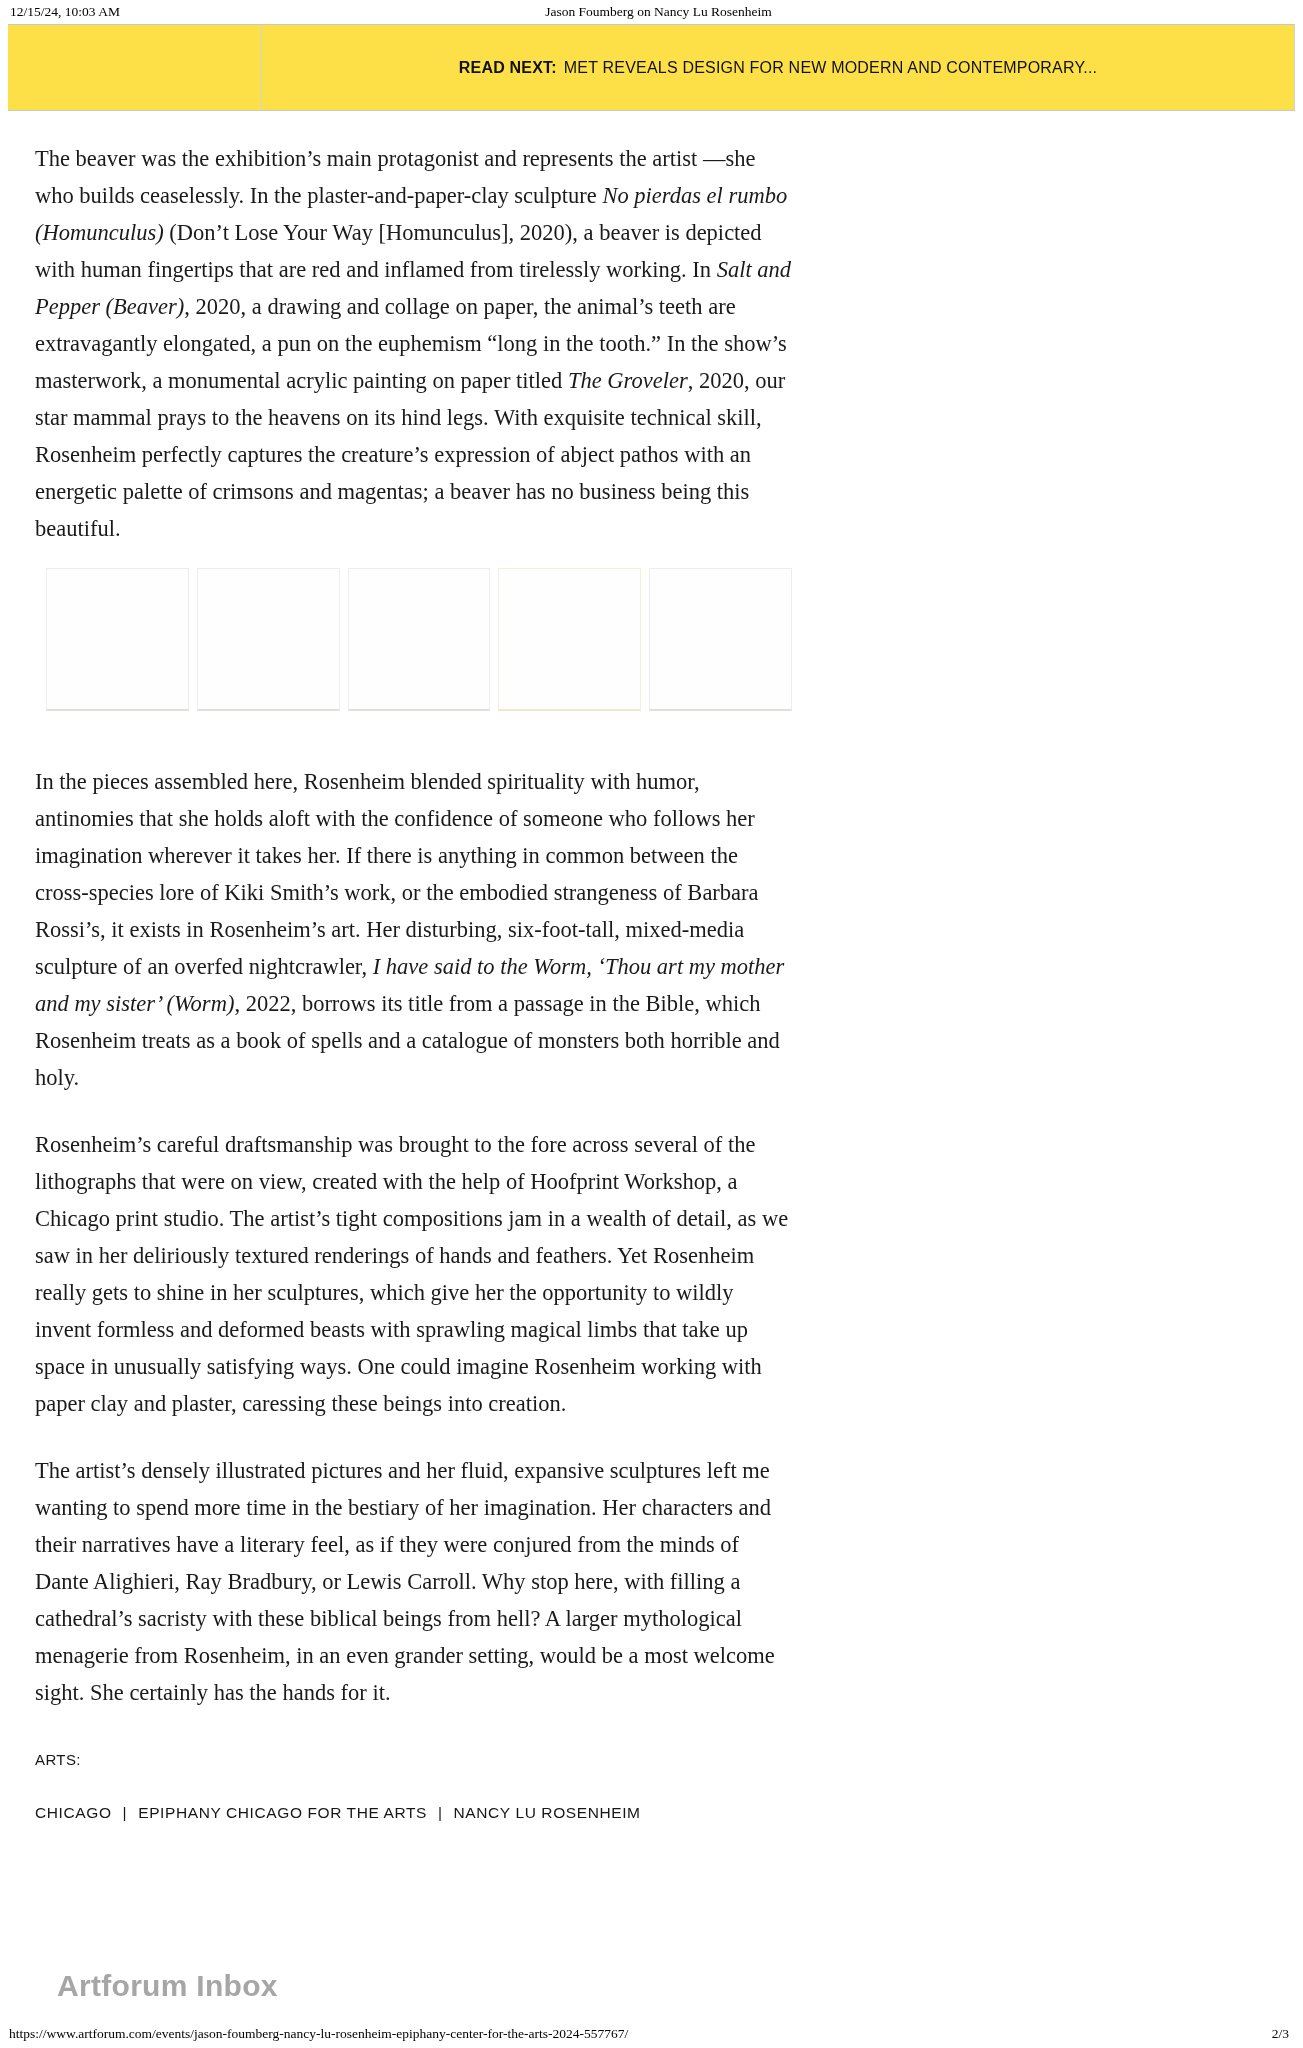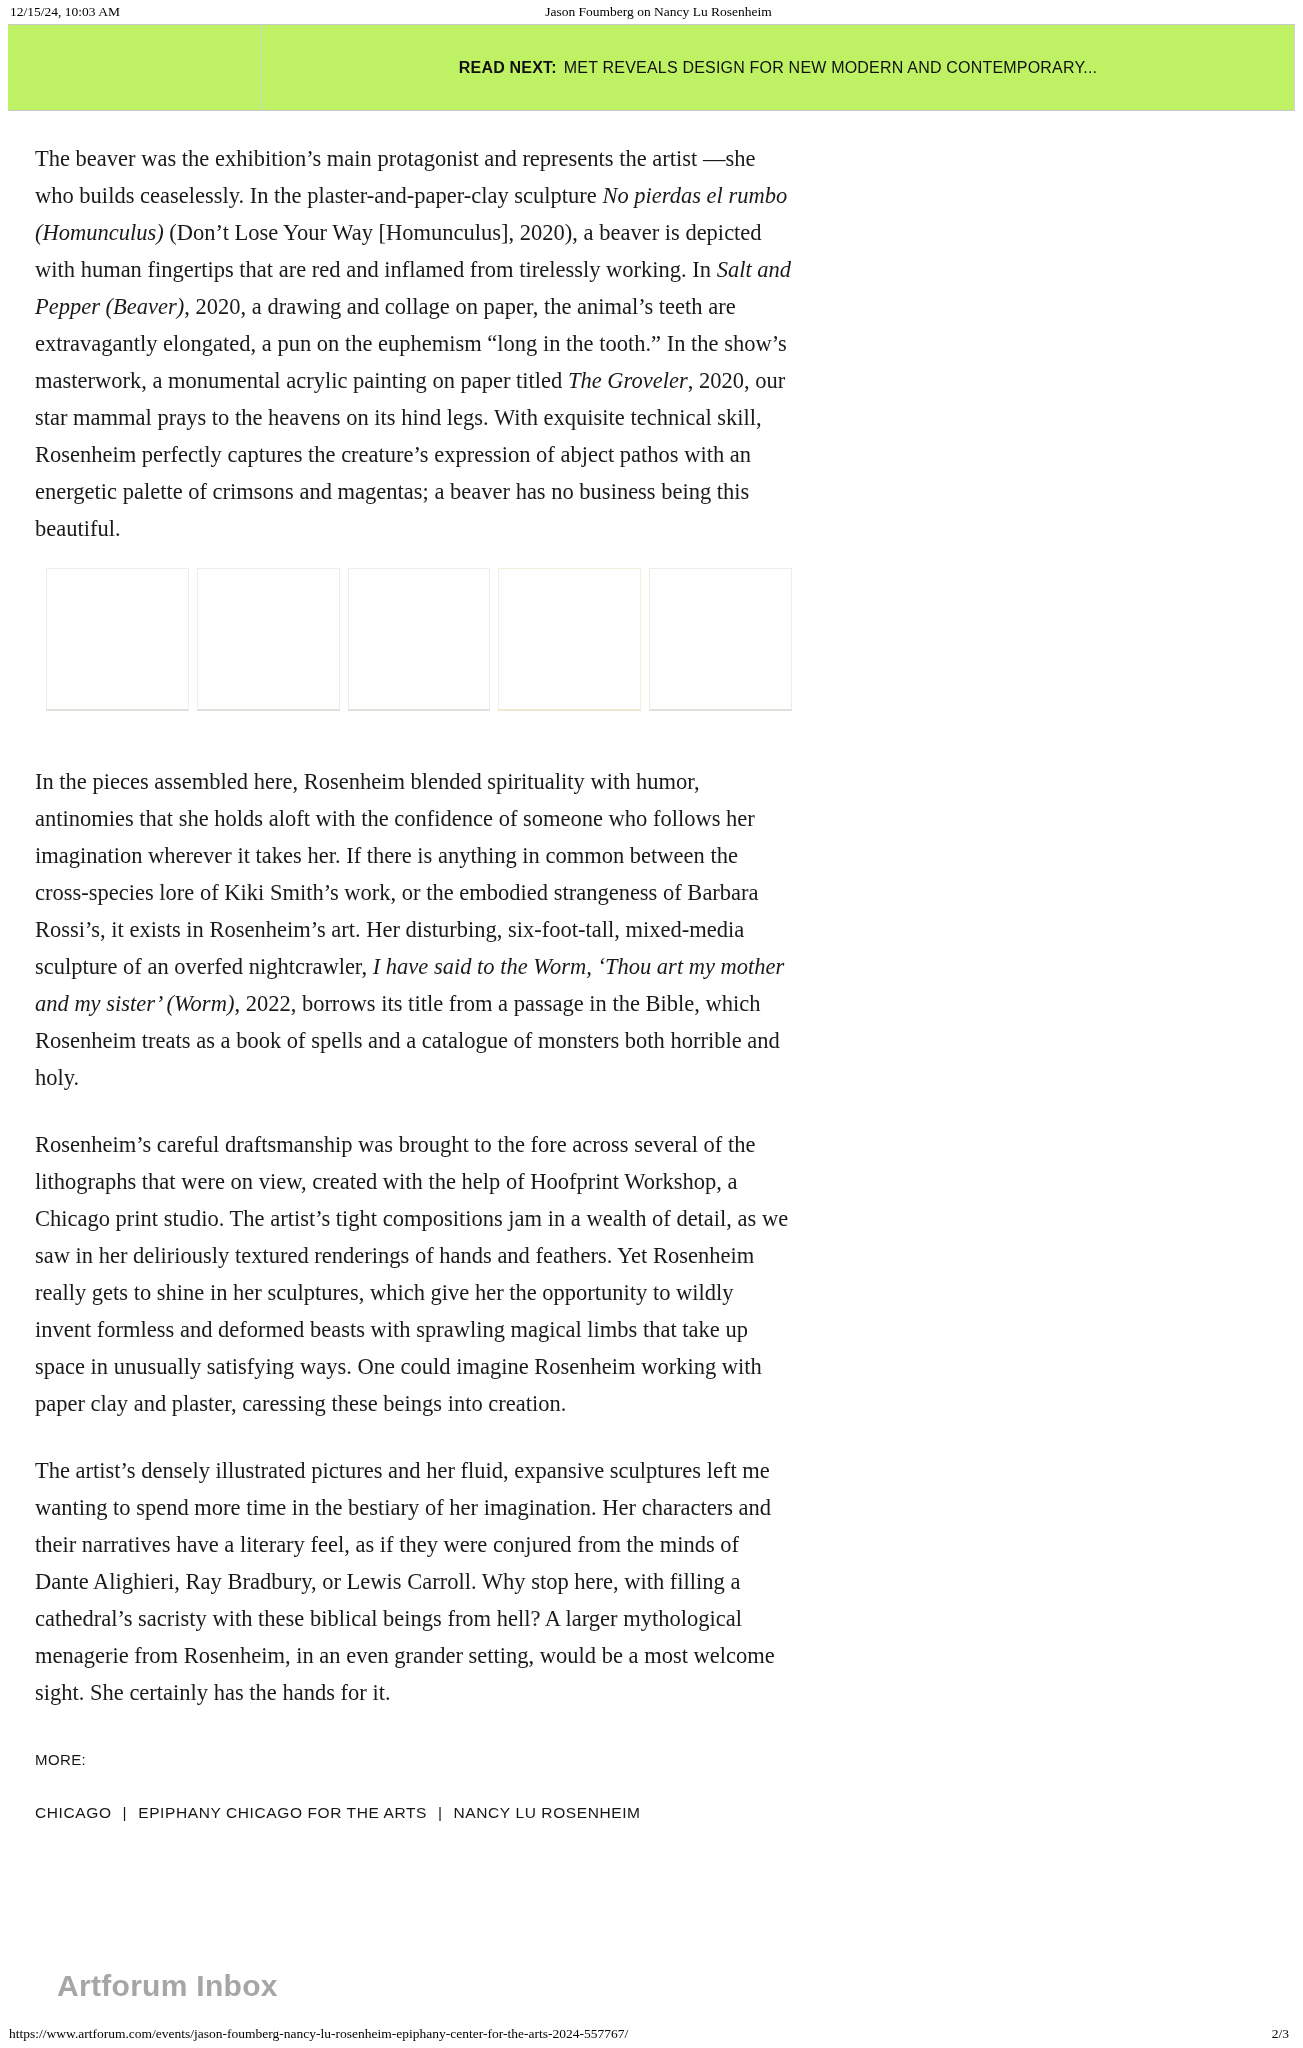--- a/index.html
+++ b/index.html
@@ -8,21 +8,21 @@
 
   
   .ph-left{position:absolute;top:4px;left:10px;font-size:13.5px;color:#000;}
   .ph-center{position:absolute;top:4px;left:14px;right:0;text-align:center;font-size:13.5px;color:#000;}
   .top-rule{position:absolute;top:24px;left:8px;right:8px;border-top:1px solid #c9c9c9;}
   .pf-url{position:absolute;top:2026px;left:9px;font-size:13.5px;color:#000;}
   .pf-page{position:absolute;top:2026px;right:14px;font-size:13.5px;color:#000;}
 
   
   .read-next{position:absolute;top:25px;left:8px;right:8px;height:85px;display:flex;
-             border-bottom:1px solid #c9c9c9;background:#bef264;}
+             border-bottom:1px solid #c9c9c9;background:#fde047;}
   .rn-spacer{width:253px;}
   .rn-main{flex:1;border-left:1px solid #d4d4d4;border-right:1px solid #d4d4d4;
            display:flex;align-items:center;justify-content:center;
            font-family:"Liberation Sans",sans-serif;font-size:16px;color:#111;
            letter-spacing:.2px;white-space:nowrap;}
   .rn-label{font-weight:bold;margin-right:7px;}
   .rn-right{width:212px;display:flex;align-items:center;padding-left:19px;}
   .subscribe{font-family:"Liberation Sans",sans-serif;font-weight:bold;font-size:16.5px;
              letter-spacing:.4px;cursor:pointer;}
 
@@ -70,21 +70,21 @@
         <div class="img-ph"></div>
         <div class="img-ph"></div>
         <div class="img-ph"></div>
         <div class="img-ph"></div>
         <div class="img-ph"></div>
       </div>
     <p><span>In the pieces assembled here, Rosenheim blended spirituality with humor, antinomies that she holds aloft with the confidence of someone who follows her imagination wherever it takes her. If there is anything in common between the cross-species lore of Kiki Smith’s work, or the embodied strangeness of Barbara Rossi’s, it exists in Rosenheim’s art. Her disturbing, six-foot-tall, mixed-media sculpture of an overfed nightcrawler, </span><i>I have said to the Worm, ‘Thou art my mother and my sister’ (Worm)</i><span>, 2022, borrows its title from a passage in the Bible, which Rosenheim treats as a book of spells and a catalogue of monsters both horrible and holy.</span></p>
     <p><span>Rosenheim’s careful draftsmanship was brought to the fore across several of the lithographs that were on view, created with the help of Hoofprint Workshop, a Chicago print studio. The artist’s tight compositions jam in a wealth of detail, as we saw in her deliriously textured renderings of hands and feathers. Yet Rosenheim really gets to shine in her sculptures, which give her the opportunity to wildly invent formless and deformed beasts with sprawling magical limbs that take up space in unusually satisfying ways. One could imagine Rosenheim working with paper clay and plaster, caressing these beings into creation.</span></p>
     <p><span>The artist’s densely illustrated pictures and her fluid, expansive sculptures left me wanting to spend more time in the bestiary of her imagination. Her characters and their narratives have a literary feel, as if they were conjured from the minds of Dante Alighieri, Ray Bradbury, or Lewis Carroll. Why stop here, with filling a cathedral’s sacristy with these biblical beings from hell? A larger mythological menagerie from Rosenheim, in an even grander setting, would be a most welcome sight. She certainly has the hands for it.</span></p>
 
-    <div class="more-label">MORE:</div>
+    <div class="more-label">ARTS:</div>
     <div class="tag-row"><span class="tag">CHICAGO</span><span class="tag-sep">|</span><span class="tag">EPIPHANY CHICAGO FOR THE ARTS</span><span class="tag-sep">|</span><span class="tag">NANCY LU ROSENHEIM</span></div>
   </div>
 
   <h2 class="inbox-title">Artforum Inbox</h2>
 
   <span class="pf-url">https://www.artforum.com/events/jason-foumberg-nancy-lu-rosenheim-epiphany-center-for-the-arts-2024-557767/</span>
   <span class="pf-page">2/3</span>
 
 </div>
 

